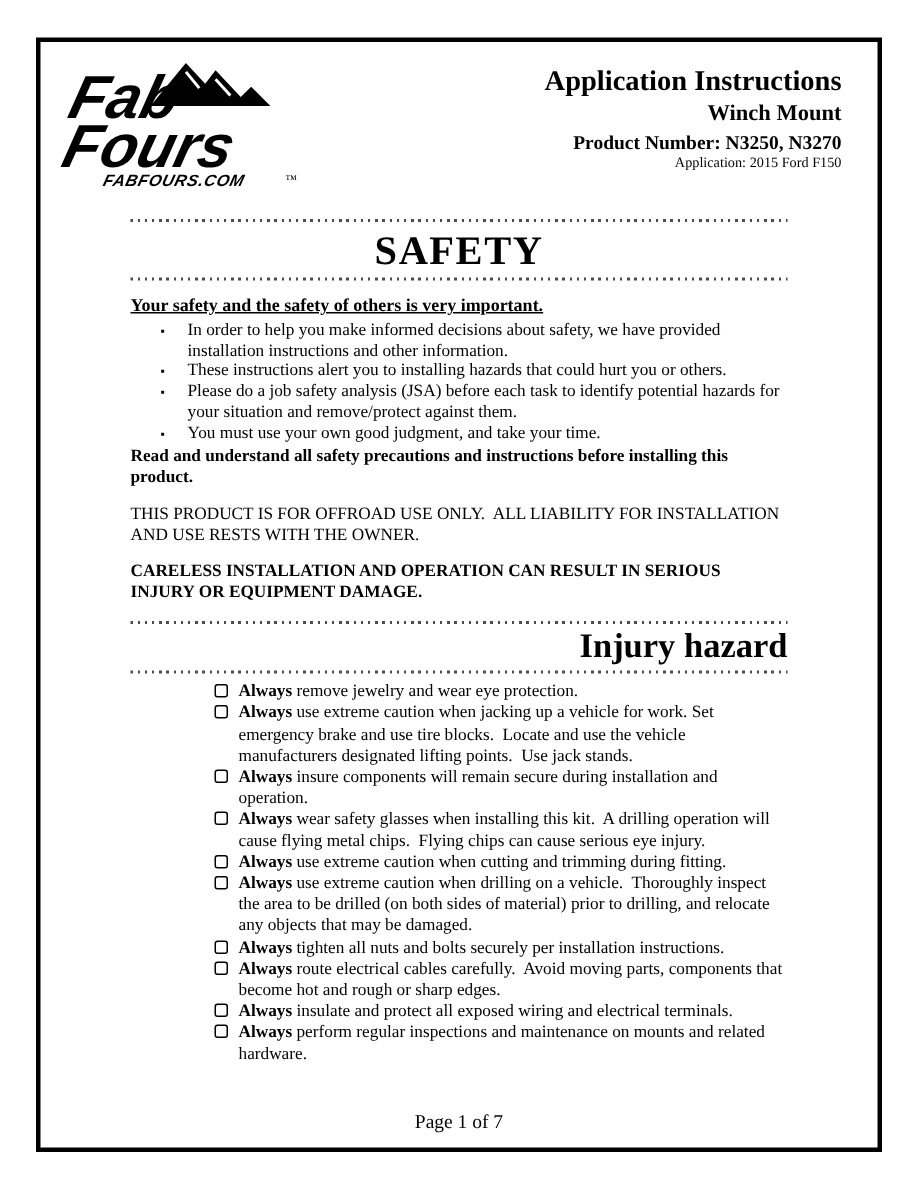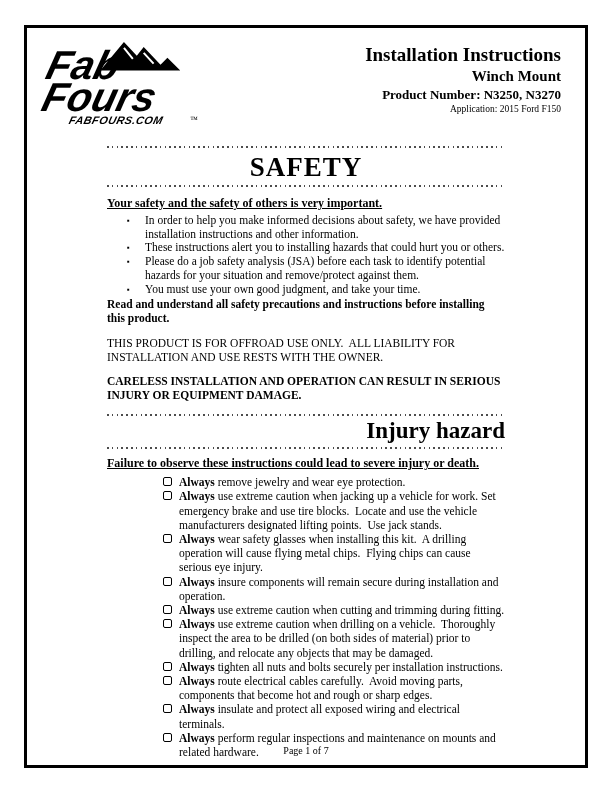--- a/index.html
+++ b/index.html
@@ -15,21 +15,21 @@
   .header { display:flex; justify-content:space-between; align-items:flex-start;
             padding:7px 24px 0 8px; height:98px; }
   .logo-svg { display:block; }
   .header-text { text-align:right; padding-top:8px; line-height:1.28; white-space:nowrap; }
   .ht-title   { font-size:19px; font-weight:bold; }
   .ht-sub     { font-size:15px; font-weight:bold; }
   .ht-product { font-size:13px; font-weight:bold; }
   .ht-app     { font-size:9.5px; font-weight:normal; }
 
   
-  .content { padding:0 80px; }
+  .content { padding:0 60px; }
 
   .dotted { height:3px;
     background-image:repeating-linear-gradient(90deg,#4c4c4c 0 1.6px,transparent 1.6px 4.8px);
     background-position:0 60%; background-size:100% 2.2px; background-repeat:no-repeat; }
   .dotted.first { margin-top:20px; }
 
   .safety-title { text-align:center; font-weight:bold; font-size:27px;
                   line-height:34px; letter-spacing:1px; margin:1px 0; }
   .injury-title { text-align:right; font-weight:bold; font-size:23px;
                   line-height:28px; margin:1px 0; }
@@ -49,42 +49,42 @@
   .para.bold { font-weight:bold;margin-top:10px; }
 
   .checklist { margin-top:5px; }
   .check-row { display:flex; padding-left:56px; font-size:11.5px; line-height:14.2px; }
   .checkbox  { flex:none; width:9px; height:9px; border:1.7px solid #000; border-radius:2px;
                margin:2px 7px 0 0; background:#fff; }
   .check-text { flex:1; white-space:pre-wrap; }
   .check-lead { font-weight:bold; }
 
   .footer { position:absolute; bottom:9px; left:0; right:0; text-align:center;
-            font-size:10px; }
+            font-size:13px; }
 </style>
 </head>
 <body>
 
 <div class="page-frame">
 
   <div class="header">
     <div class="logo">
       <svg class="logo-svg" width="168" height="92" viewBox="0 0 170 93">
         <path d="M66,36 L90,7 L103,21 L110,12 L127,30 L134,23 L147,36 Z" fill="#000"></path>
         <path d="M90,13 L99,24 M110,18 L120,29" stroke="#fff" stroke-width="2" fill="none"></path>
         <g transform="skewX(-14)" font-family="Liberation Sans, sans-serif" font-weight="bold" font-style="italic" fill="#000">
           <text x="20" y="44" font-size="41">Fab</text>
           <text x="24" y="77" font-size="41">Fours</text>
           <text x="56" y="90" font-size="11" letter-spacing="0.5">FABFOURS.COM</text>
         </g>
         <text x="157" y="88" font-size="8" fill="#000">™</text>
       </svg>
     </div>
     <div class="header-text">
-      <div class="ht-title">Installation Instructions</div>
+      <div class="ht-title">Application Instructions</div>
       <div class="ht-sub">Winch Mount</div>
       <div class="ht-product">Product Number: N3250, N3270</div>
       <div class="ht-app">Application: 2015 Ford F150</div>
     </div>
   </div>
 
   <div class="content">
 
     <div class="dotted first"></div>
     <div class="safety-title">SAFETY</div>
@@ -114,38 +114,37 @@
     <div class="bold-line">Read and understand all safety precautions and instructions before installing this product.</div>
 
     <p class="para">THIS PRODUCT IS FOR OFFROAD USE ONLY.  ALL LIABILITY FOR INSTALLATION AND USE RESTS WITH THE OWNER.</p>
 
     <p class="para bold">CARELESS INSTALLATION AND OPERATION CAN RESULT IN SERIOUS INJURY OR EQUIPMENT DAMAGE.</p>
 
     <div class="dotted" style="margin-top:11px;"></div>
     <div class="injury-title">Injury hazard</div>
     <div class="dotted"></div>
 
-    <div class="intro injury">Failure to observe these instructions could lead to severe injury or death.</div>
 
     <div class="checklist">
       <div class="check-row">
         <span class="checkbox"></span>
         <span class="check-text"><span class="check-lead">Always</span><span> remove jewelry and wear eye protection.</span></span>
       </div>
       <div class="check-row">
         <span class="checkbox"></span>
         <span class="check-text"><span class="check-lead">Always</span><span> use extreme caution when jacking up a vehicle for work. Set emergency brake and use tire blocks.  Locate and use the vehicle manufacturers designated lifting points.  Use jack stands.</span></span>
       </div>
       <div class="check-row">
         <span class="checkbox"></span>
-        <span class="check-text"><span class="check-lead">Always</span><span> wear safety glasses when installing this kit.  A drilling operation will cause flying metal chips.  Flying chips can cause serious eye injury.</span></span>
+        <span class="check-text"><span class="check-lead">Always</span><span> insure components will remain secure during installation and operation.</span></span>
       </div>
       <div class="check-row">
         <span class="checkbox"></span>
-        <span class="check-text"><span class="check-lead">Always</span><span> insure components will remain secure during installation and operation.</span></span>
+        <span class="check-text"><span class="check-lead">Always</span><span> wear safety glasses when installing this kit.  A drilling operation will cause flying metal chips.  Flying chips can cause serious eye injury.</span></span>
       </div>
       <div class="check-row">
         <span class="checkbox"></span>
         <span class="check-text"><span class="check-lead">Always</span><span> use extreme caution when cutting and trimming during fitting.</span></span>
       </div>
       <div class="check-row">
         <span class="checkbox"></span>
         <span class="check-text"><span class="check-lead">Always</span><span> use extreme caution when drilling on a vehicle.  Thoroughly inspect the area to be drilled (on both sides of material) prior to drilling, and relocate any objects that may be damaged.</span></span>
       </div>
       <div class="check-row">

